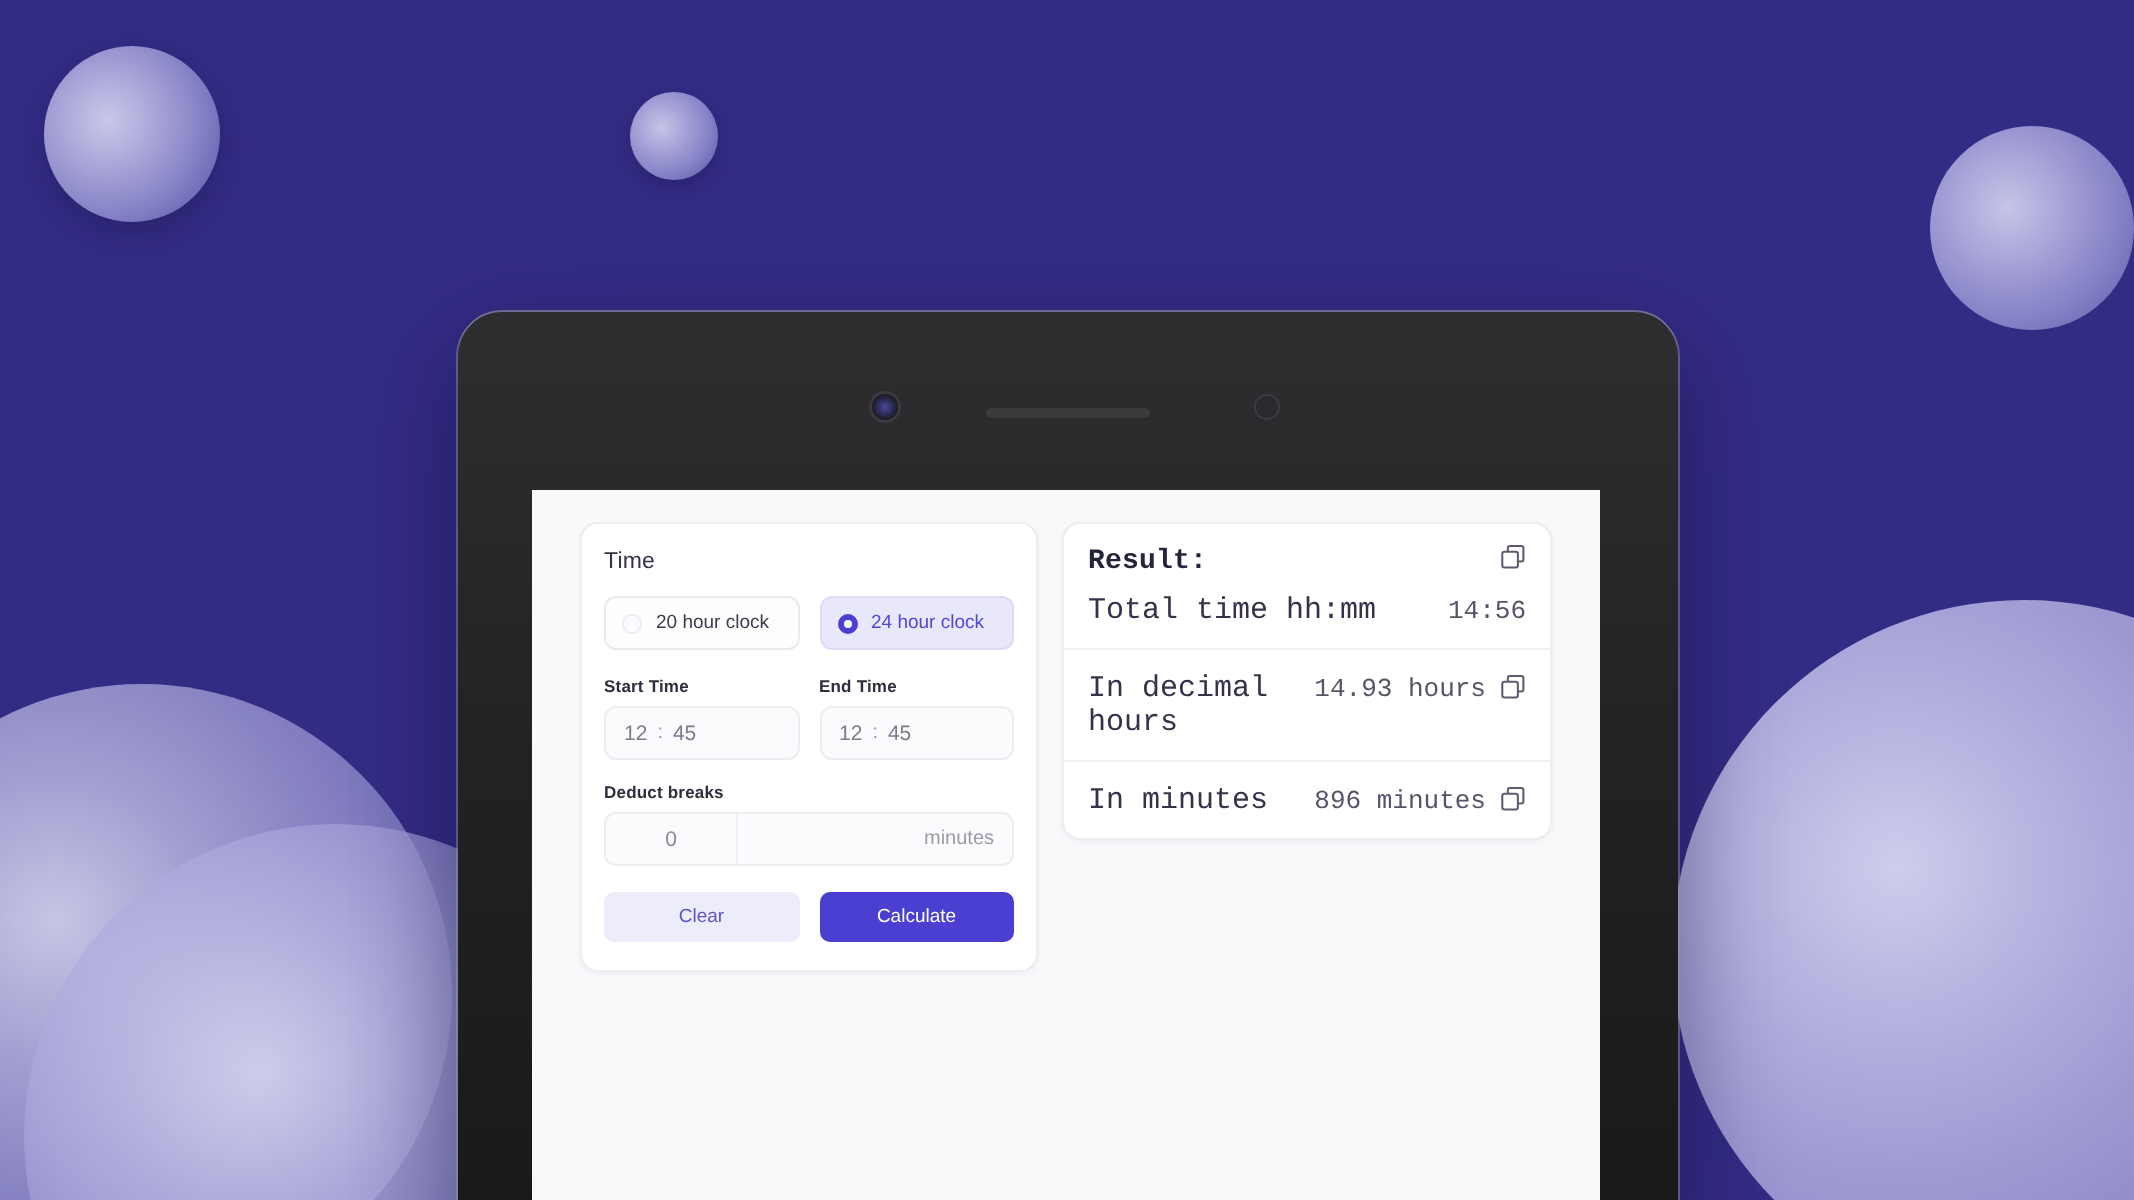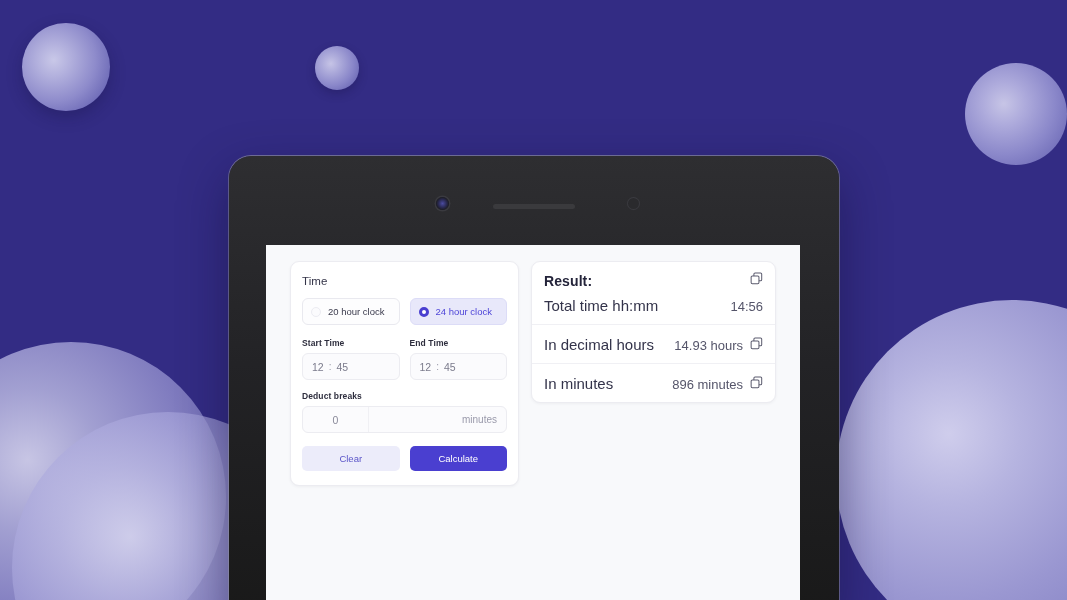--- a/index.html
+++ b/index.html
@@ -311,20 +311,21 @@
   }
 
   
   #result-card {
     width: 245px;
     background: #ffffff;
     border: 1px solid #ececf1;
     border-radius: 9px;
     box-shadow: 0 1px 3px rgba(30,30,60,0.05);
     overflow: hidden;
+    font-family: Liberation Mono, monospace;
   }
 
   .result-block {
     padding: 11px 12px 10px 12px;
     position: relative;
   }
 
   .result-block + .result-block {
     border-top: 1px solid #f0f0f4;
   }
@@ -359,21 +360,21 @@
     position: absolute;
     width: 13px;
     height: 13px;
     cursor: pointer;
   }
 
   #copy-total { right: 12px; top: 10px; }
   #copy-decimal { right: 12px; top: 12px; }
   #copy-minutes { right: 12px; top: 12px; }
 
-  .result-line.with-icon { padding-right: 20px; text-align: right; }
+  .result-line.with-icon { padding-right: 20px; }
 </style>
 </head>
 <body>
 
 <div id="scene">
   <div class="sphere" id="sphere-top-left"></div>
   <div class="sphere" id="sphere-top-center"></div>
   <div class="sphere" id="sphere-top-right"></div>
   <div class="sphere" id="sphere-bottom-left-back"></div>
   <div class="sphere" id="sphere-bottom-left-front"></div>

